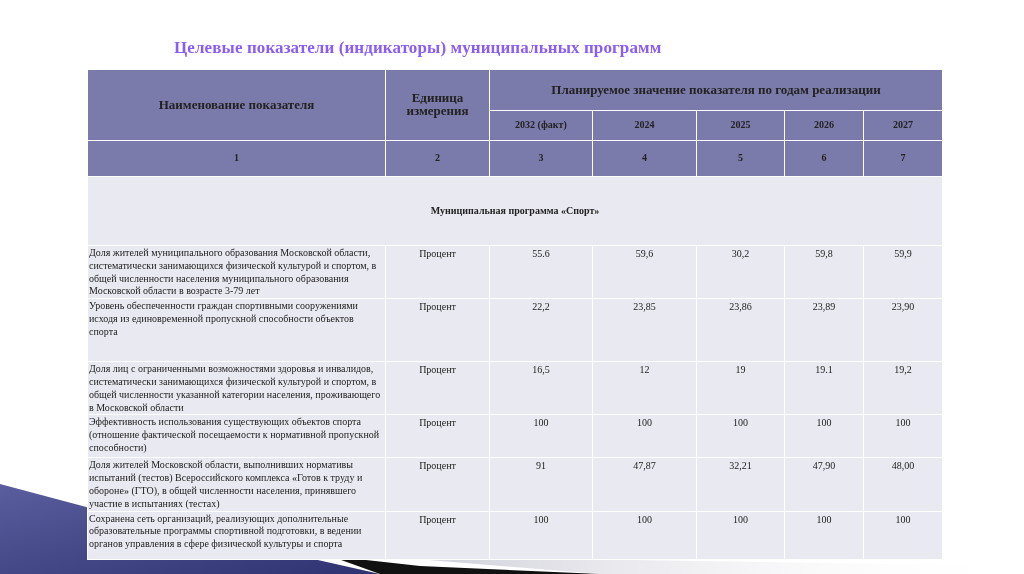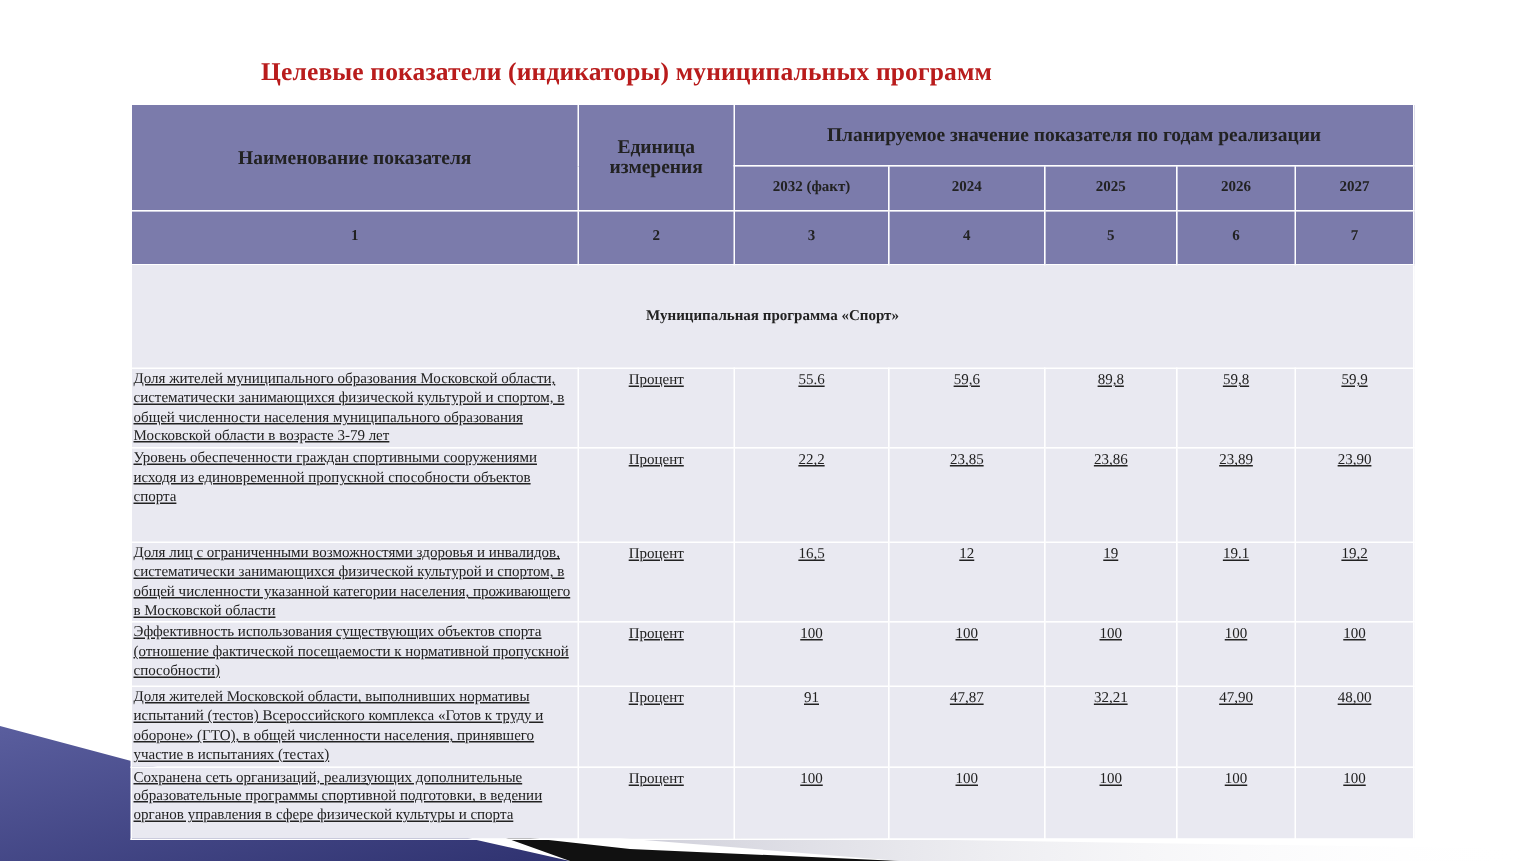--- a/index.html
+++ b/index.html
@@ -7,21 +7,21 @@
     width:1024px; height:574px; position:relative; overflow:hidden;
     background:#ffffff;
     font-family:"Liberation Serif", "DejaVu Serif", serif;
   }
   .deco {
     position:absolute; left:0; top:0; width:1024px; height:574px;
     pointer-events:none;
   }
   .title {
     position:absolute; left:174px; top:38px;
-    font-size:17px; font-weight:bold; color:#b91c1c;
+    font-size:17px; font-weight:bold; color:#8b5cf6;
     letter-spacing:0.1px; white-space:nowrap;
   }
   table.indicators {
     position:absolute; left:87px; top:69px;
     border-collapse:collapse; table-layout:fixed;
     width:855px;
   }
   table.indicators td {
     border:1.5px solid #ffffff;
     padding:0;
@@ -35,21 +35,21 @@
     text-align:center; vertical-align:middle !important;
     font-size:9.5px;
   }
   .hdr td.big { font-size:13px; }
   .hdr td.num { font-size:10px; }
   .section td {
     background:#e9e9f1; text-align:center; vertical-align:middle !important;
     font-family:Liberation Serif, serif;
     font-weight:bold; font-size:11px; color:#111;
   }
-  .row td { background:#e9e9f1;text-decoration:underline; }
+  .row td { background:#e9e9f1; }
   .row td.name { text-align:left; padding:0 2px 0 1px; }
   .row td.unit { text-align:center; padding-top:2px; }
   .row td.val  { text-align:center; padding-top:2px; }
   .row td.name span { display:block; padding-top:1px; }
 </style>
 </head>
 <body>
 
 <svg class="deco" viewBox="0 0 1024 574" xmlns="http://www.w3.org/2000/svg">
   <defs>
@@ -105,21 +105,21 @@
     <td colspan="7">Муниципальная программа  «Спорт»</td>
   </tr>
 
   <tr class="row" style="height:53px">
     <td class="name">
           <span>Доля жителей муниципального образования  Московской области, систематически занимающихся физической культурой и спортом, в общей численности населения муниципального образования Московской области в возрасте 3-79 лет</span>
         </td>
     <td class="unit">Процент</td>
     <td class="val">55.6</td>
     <td class="val">59,6</td>
-    <td class="val">89,8</td>
+    <td class="val">30,2</td>
     <td class="val">59,8</td>
     <td class="val">59,9</td>
   </tr>
   <tr class="row" style="height:63px">
     <td class="name">
           <span>Уровень обеспеченности граждан спортивными сооружениями исходя из единовременной пропускной способности объектов спорта</span>
         </td>
     <td class="unit">Процент</td>
     <td class="val">22,2</td>
     <td class="val">23,85</td>

